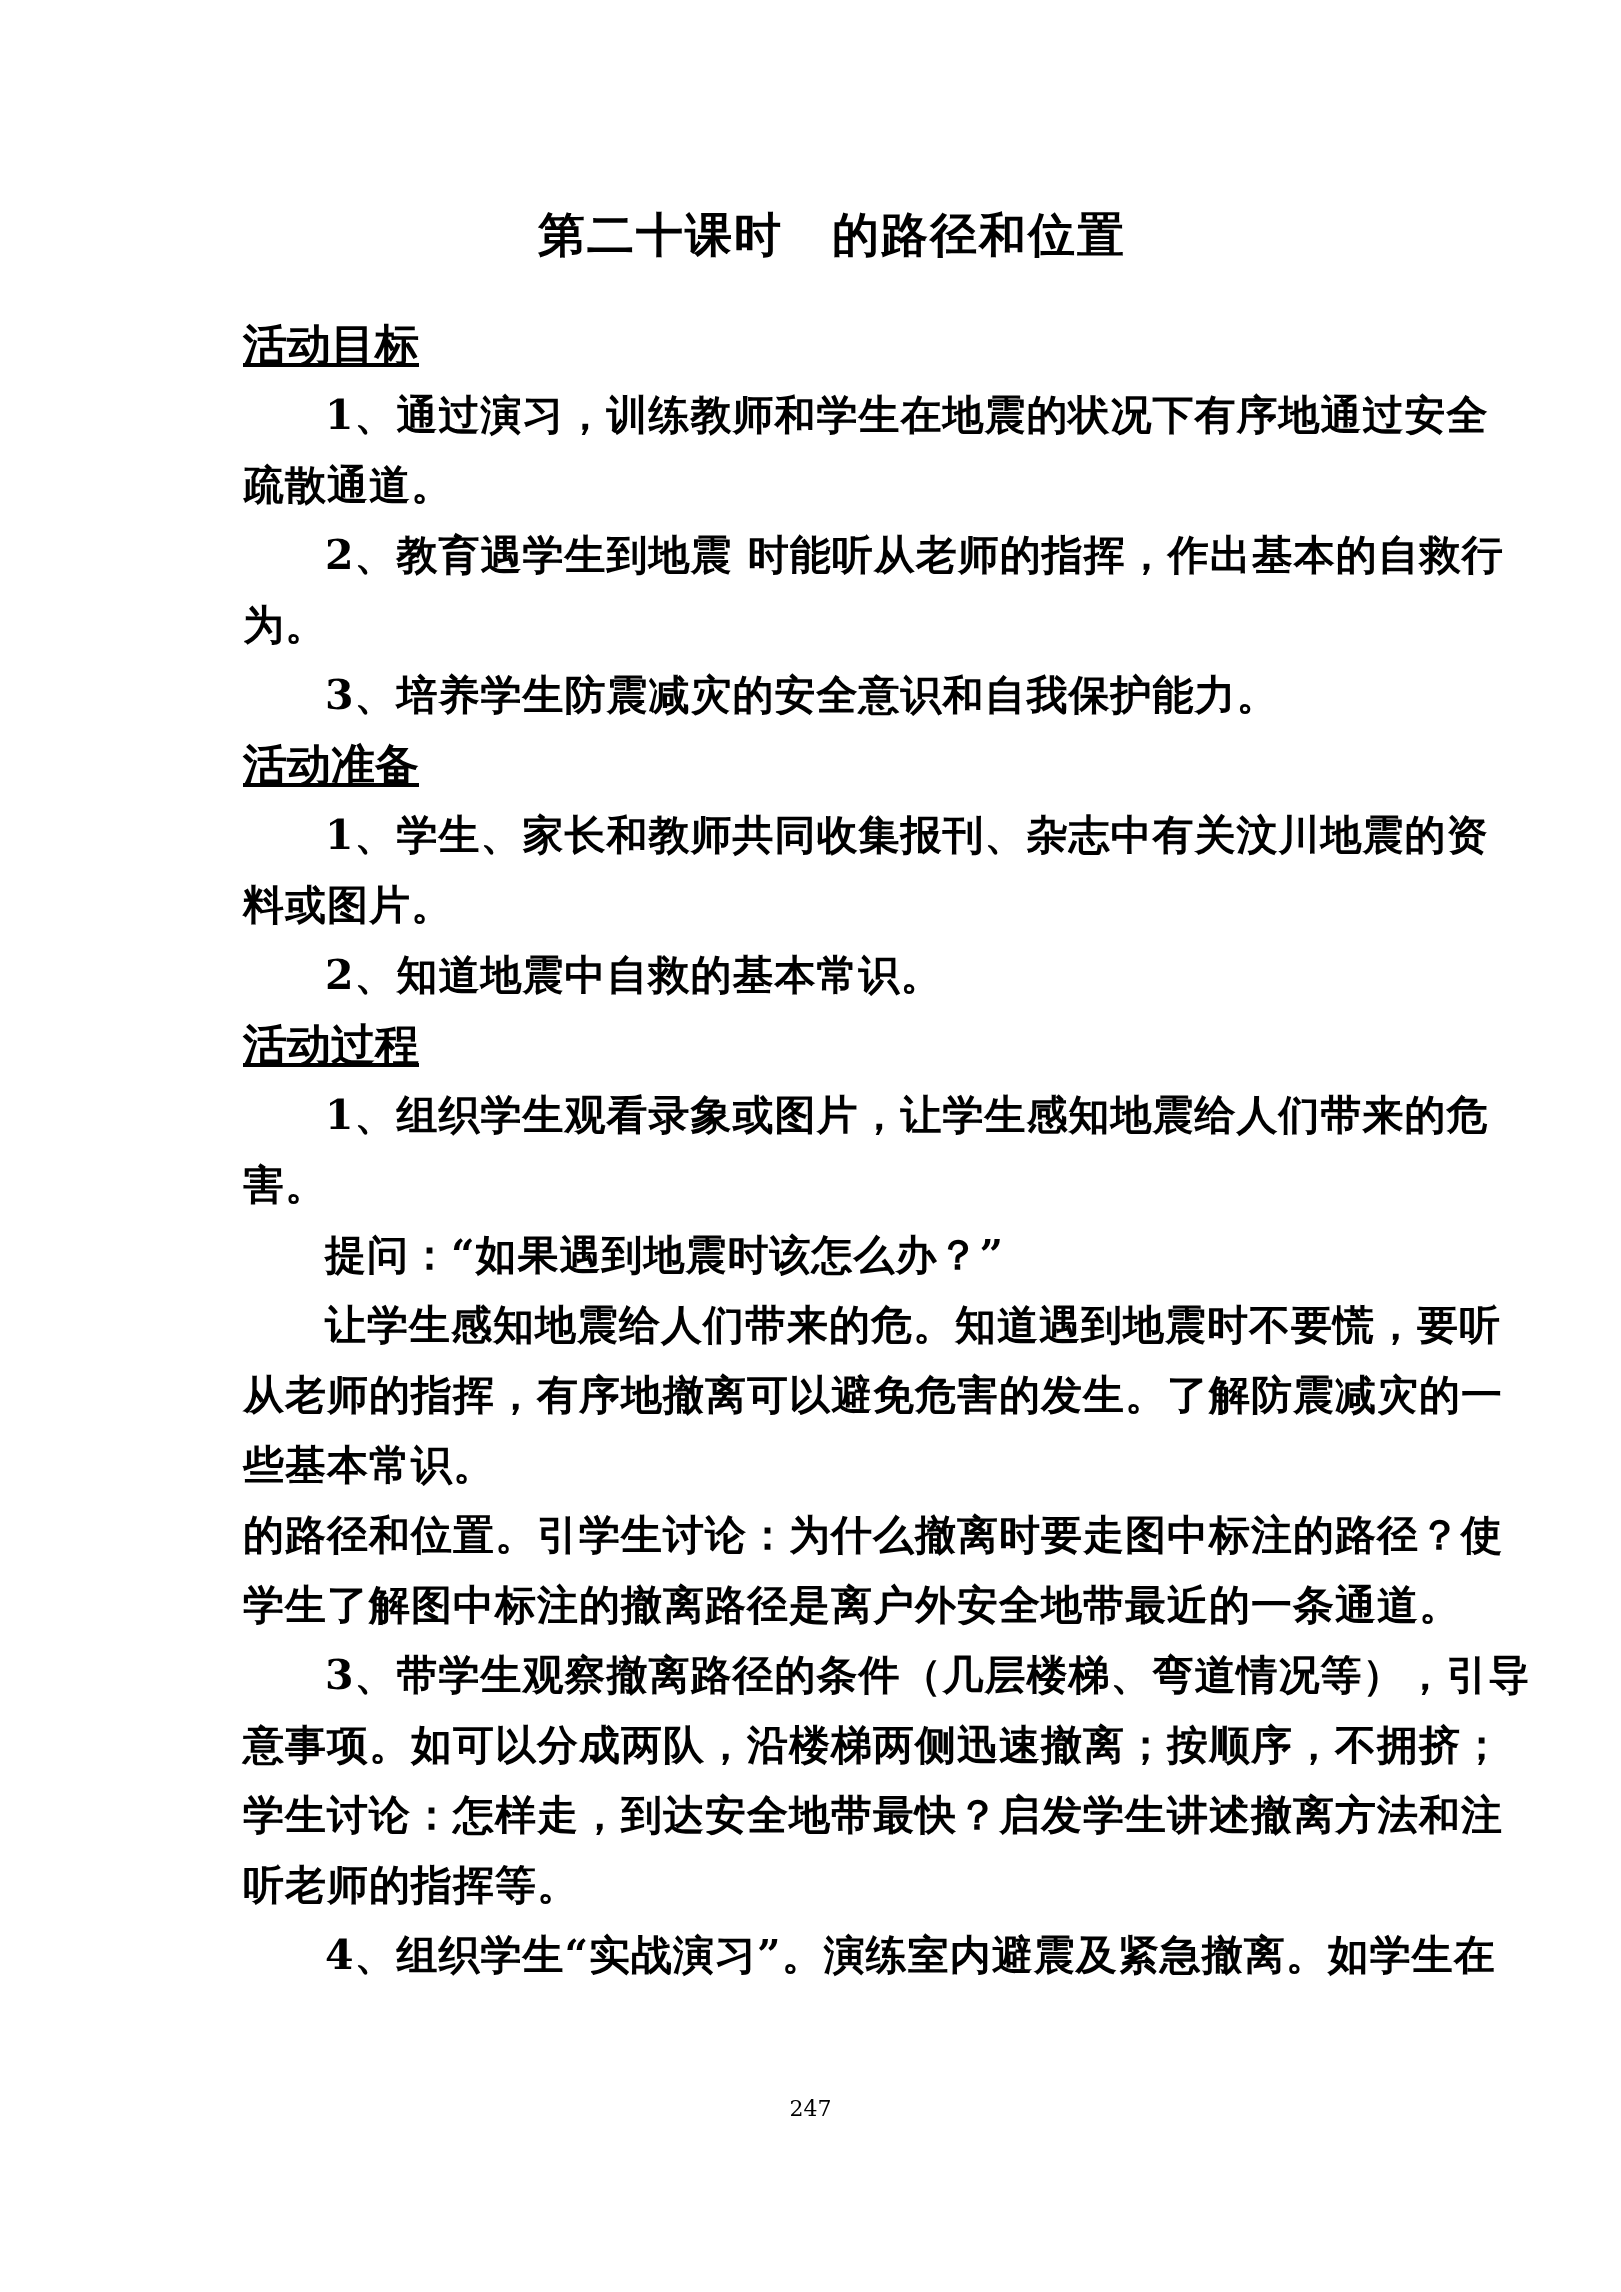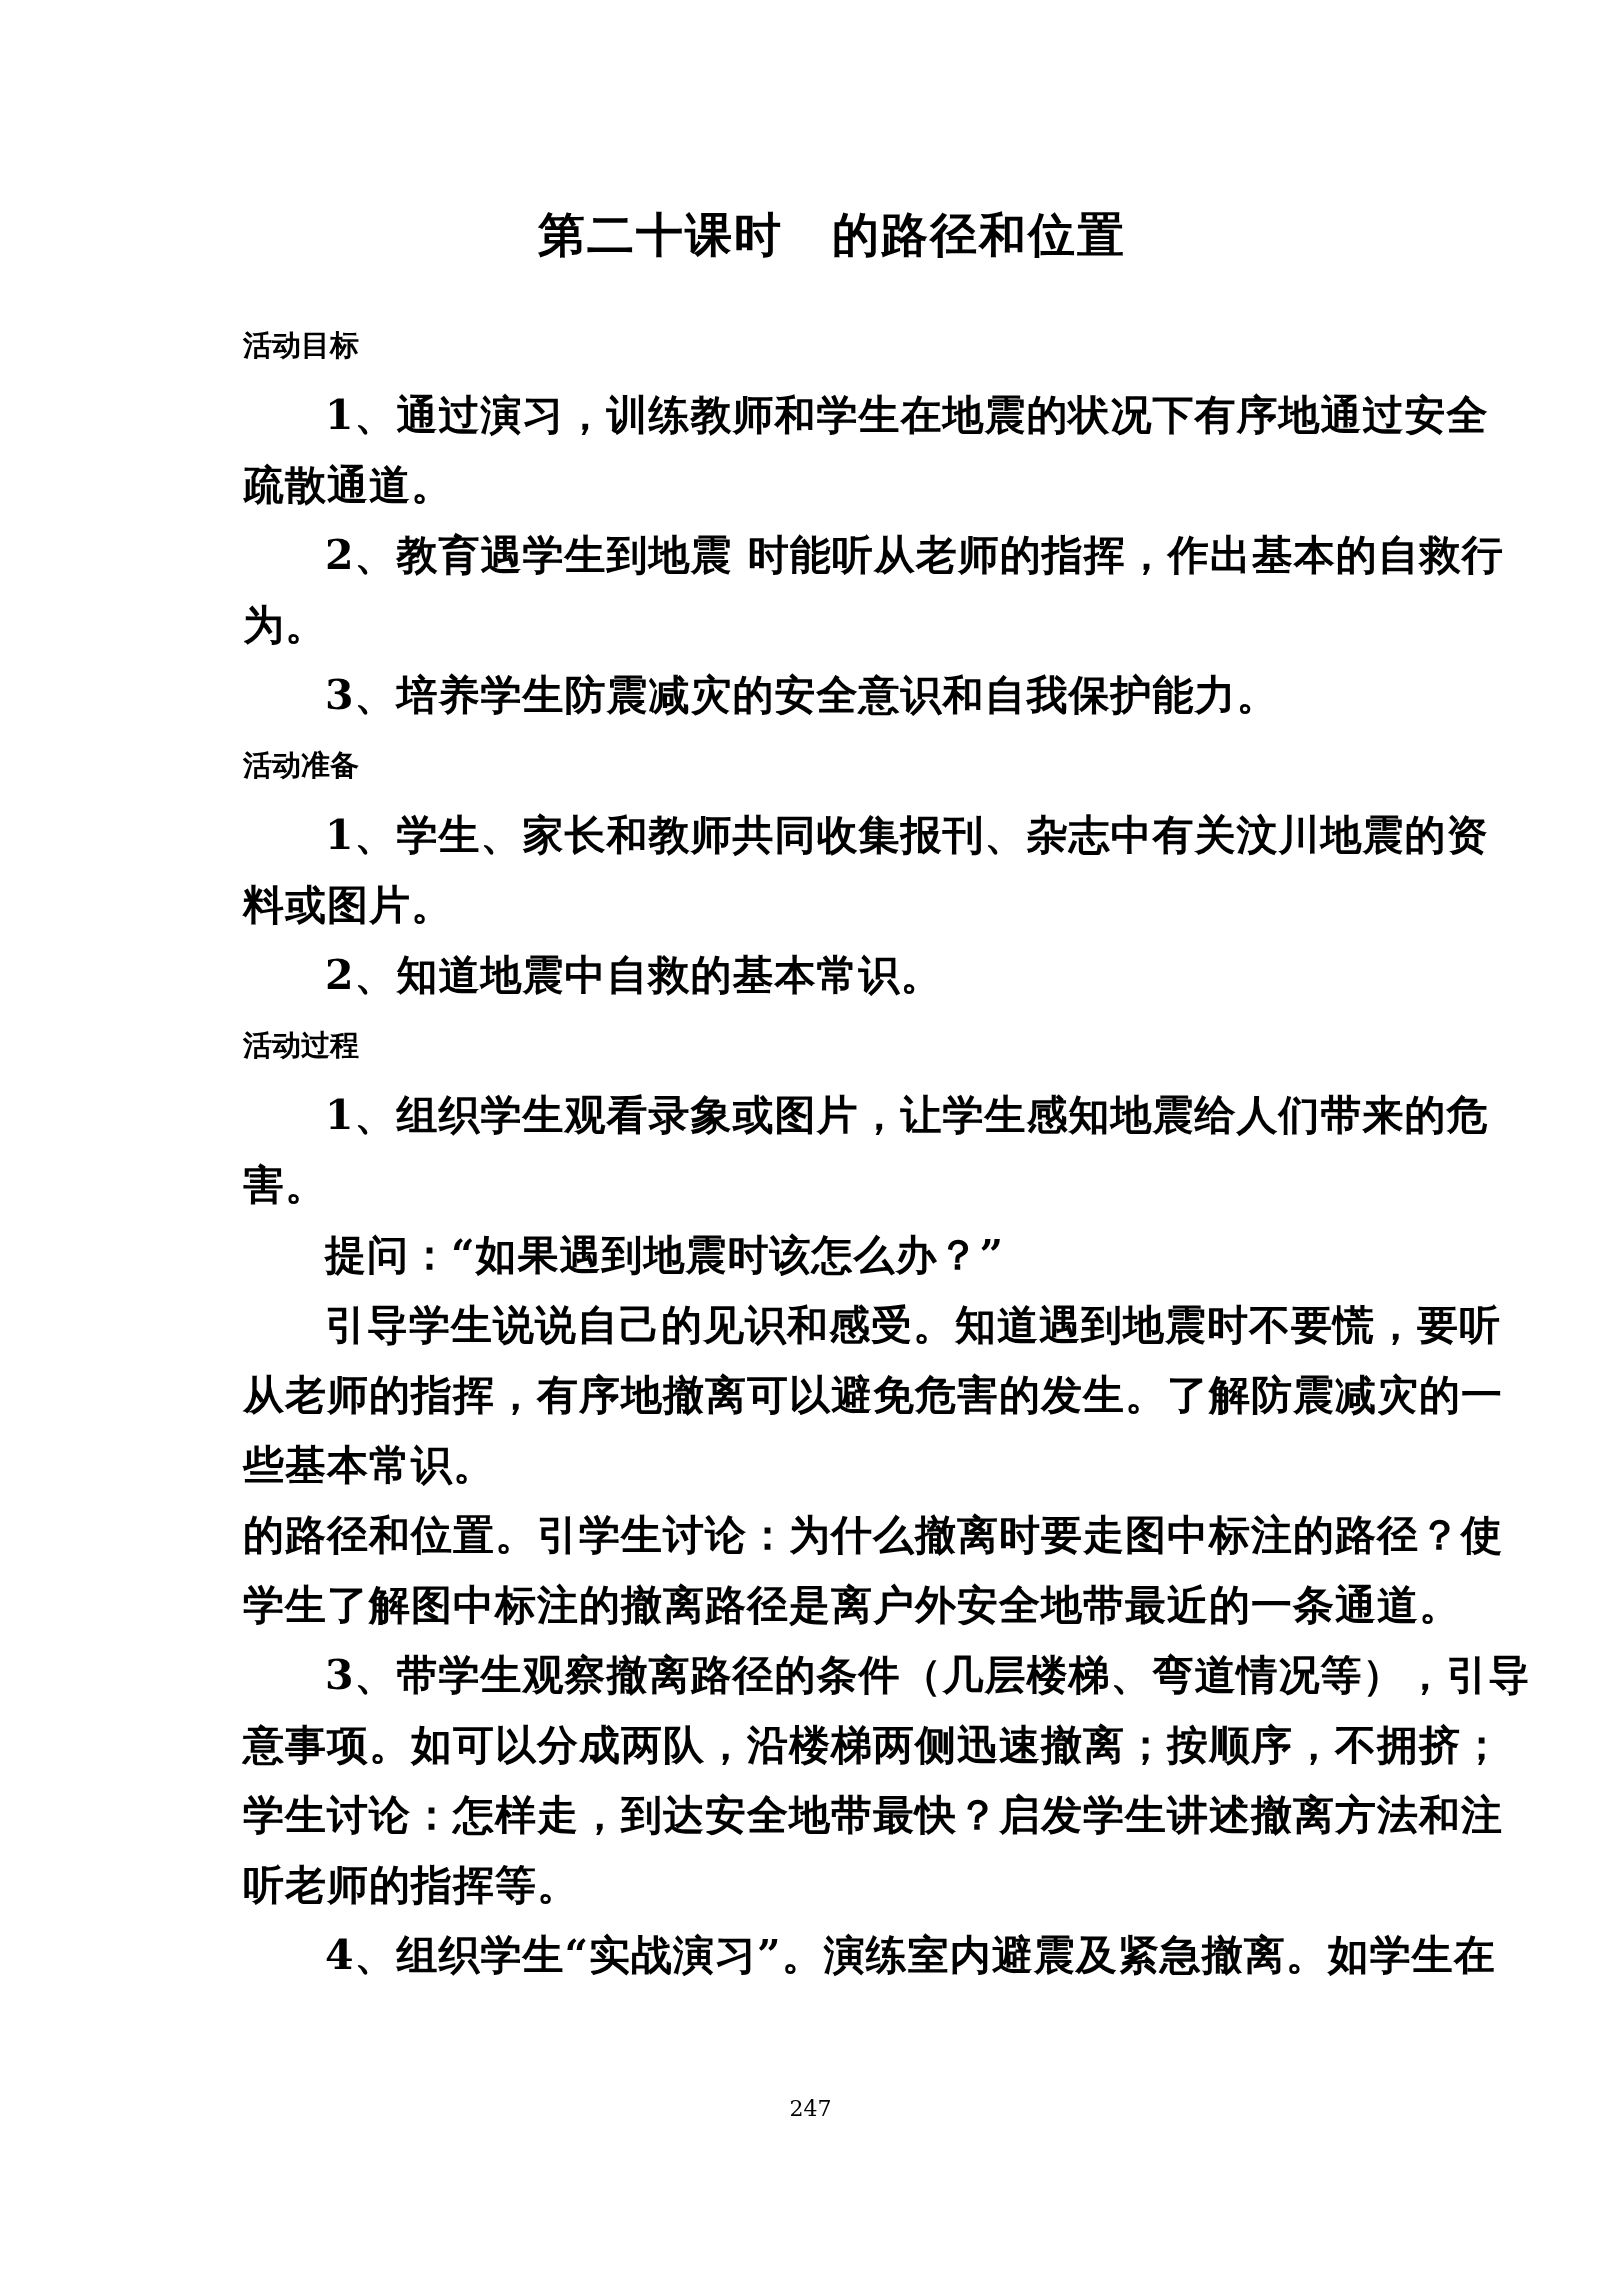--- a/index.html
+++ b/index.html
@@ -29,23 +29,24 @@
     font-weight: bold;
     text-align: center;
     letter-spacing: 2px;
     font-family: "DejaVu Sans", sans-serif;
     margin: 0 0 34px 0;
     white-space: nowrap;
   }
   .section-heading {
     height: 70px;
     line-height: 70px;
-    font-size: 29px;
+    font-size: 44px;
     font-weight: bold;
     white-space: nowrap;
+    text-decoration: underline;
   }
   .line {
     height: 70px;
     line-height: 70px;
     font-size: 41px;
     white-space: nowrap;
     letter-spacing: 1px;
     font-weight: bold;
   }
   .line.first {
@@ -75,21 +76,21 @@
         <div class="line">为。</div>
         <div class="line first">3、培养学生防震减灾的安全意识和自我保护能力。</div>
         <div class="section-heading">活动准备</div>
         <div class="line first">1、学生、家长和教师共同收集报刊、杂志中有关汶川地震的资</div>
         <div class="line">料或图片。</div>
         <div class="line first">2、知道地震中自救的基本常识。</div>
         <div class="section-heading">活动过程</div>
         <div class="line first">1、组织学生观看录象或图片，让学生感知地震给人们带来的危</div>
         <div class="line">害。</div>
         <div class="line first">提问：“如果遇到地震时该怎么办？”</div>
-        <div class="line first">引导学生说说自己的见识和感受。知道遇到地震时不要慌，要听</div>
+        <div class="line first">让学生感知地震给人们带来的危。知道遇到地震时不要慌，要听</div>
         <div class="line">从老师的指挥，有序地撤离可以避免危害的发生。了解防震减灾的一</div>
         <div class="line">些基本常识。</div>
         <div class="line">的路径和位置。引学生讨论：为什么撤离时要走图中标注的路径？使</div>
         <div class="line">学生了解图中标注的撤离路径是离户外安全地带最近的一条通道。</div>
         <div class="line first">3、带学生观察撤离路径的条件（几层楼梯、弯道情况等），引导</div>
         <div class="line">意事项。如可以分成两队，沿楼梯两侧迅速撤离；按顺序，不拥挤；</div>
         <div class="line">学生讨论：怎样走，到达安全地带最快？启发学生讲述撤离方法和注</div>
         <div class="line">听老师的指挥等。</div>
         <div class="line first">4、组织学生“实战演习”。演练室内避震及紧急撤离。如学生在</div>
       </div>

